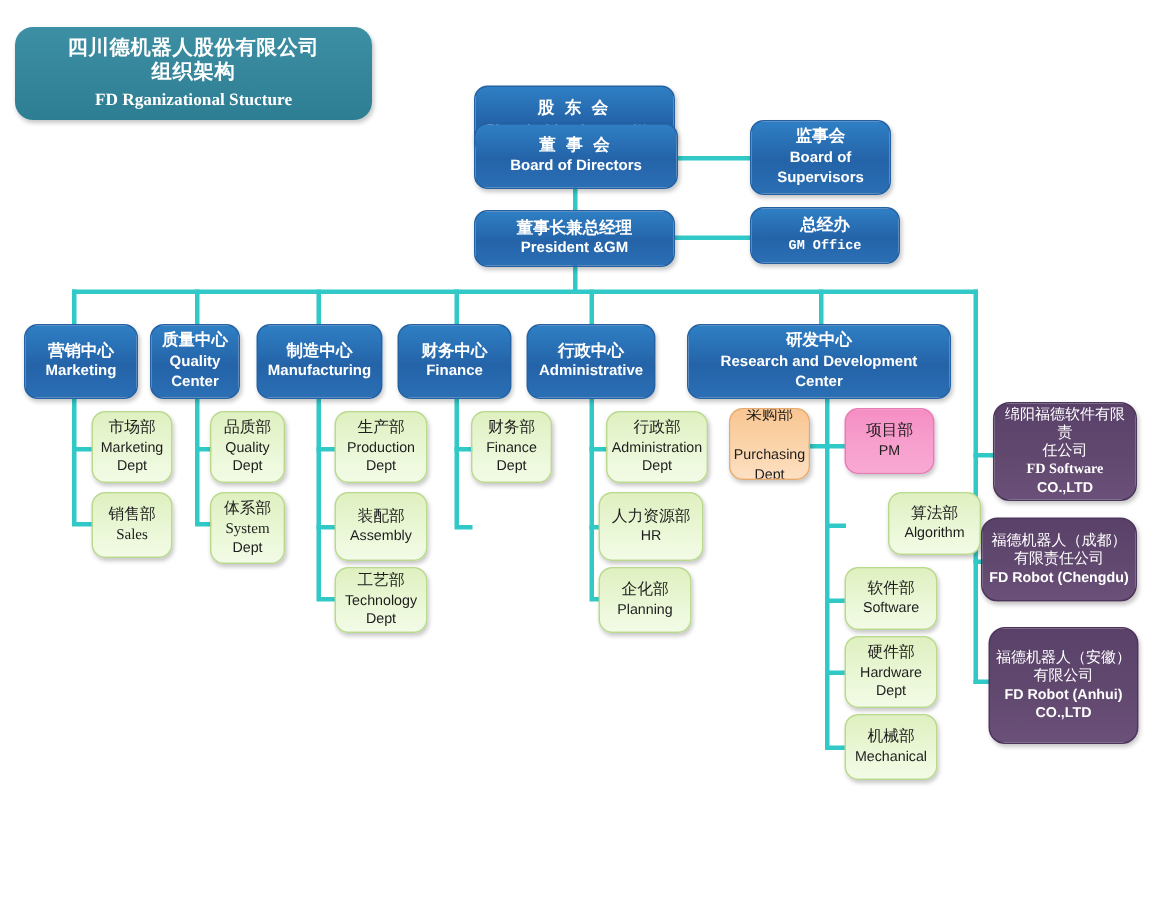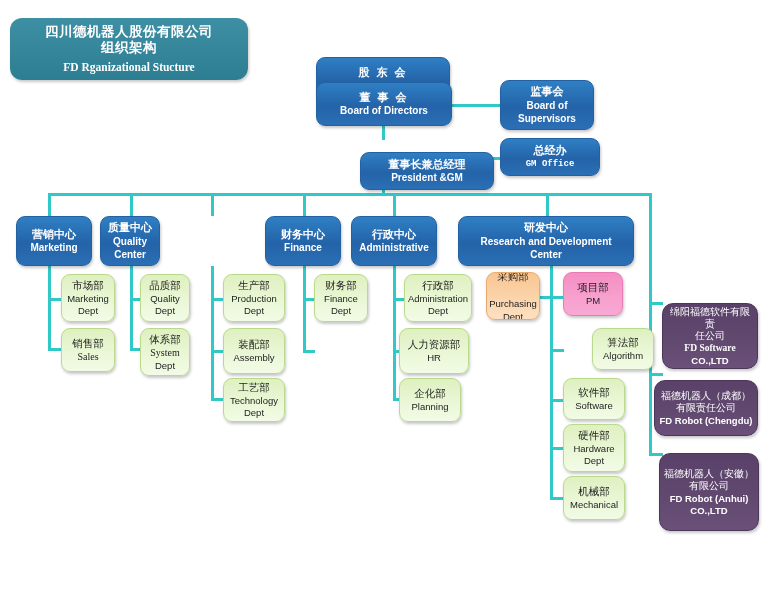--- a/index.html
+++ b/index.html
@@ -81,21 +81,20 @@
   }
   .pink .cn { font-size: 10.5px; }
   .pink .en { font-size: 9.5px; margin-top: 1px; }
 
   
   .purple {
     background: linear-gradient(180deg,#594169 0%,#61486f 55%,#6b5179 100%);
     color: #ffffff;
     border: 1px solid #4c3659;
     border-radius: 11px;
-    margin-top: 35px;
   }
   .purple .cn { font-size: 10px; }
   .purple .en { font-size: 9.5px; font-weight: bold; margin-top: 1px; }
   .purple .en2 { font-size: 9.5px; font-weight: bold; margin-top: 0px; display:block; }
   .purple.serif-en .en { font-family: "Liberation Serif","DejaVu Serif",serif; font-weight: bold; }
 </style>
 </head>
 <body>
 
 <div id="canvas">
@@ -169,41 +168,45 @@
     <span class="cn">董 事 会</span>
     <span class="en">Board of Directors</span>
   </div>
 
   <div class="node blue tight" style="left:500px; top:80px; width:94px; height:50px;">
     <span class="cn">监事会</span>
     <span class="en">Board of</span>
     <span class="en">Supervisors</span>
   </div>
 
-  <div class="node blue tight" style="left:316px; top:152px; width:134px; height:38px;margin-left:44px;">
+  <div class="node blue tight" style="left:316px; top:140px; width:134px; height:38px;">
     <span class="cn">董事长兼总经理</span>
     <span class="en">President &amp;GM</span>
   </div>
 
   <div class="node blue tight mono" style="left:500px; top:138px; width:100px; height:38px;">
     <span class="cn">总经办</span>
     <span class="en">GM Office</span>
   </div>
 
   <div class="node blue tight" style="left:16px; top:216px; width:76px; height:50px;">
     <span class="cn">营销中心</span>
     <span class="en">Marketing</span>
   </div>
 
   <div class="node blue tight" style="left:100px; top:216px; width:60px; height:50px;">
     <span class="cn">质量中心</span>
     <span class="en">Quality</span>
     <span class="en">Center</span>
   </div>
 
+  <div class="node blue tight" style="left:171px; top:216px; width:84px; height:50px;">
+    <span class="cn">制造中心</span>
+    <span class="en">Manufacturing</span>
+  </div>
 
   <div class="node blue tight" style="left:265px; top:216px; width:76px; height:50px;">
     <span class="cn">财务中心</span>
     <span class="en">Finance</span>
   </div>
 
   <div class="node blue tight" style="left:351px; top:216px; width:86px; height:50px;">
     <span class="cn">行政中心</span>
     <span class="en">Administrative</span>
   </div>

